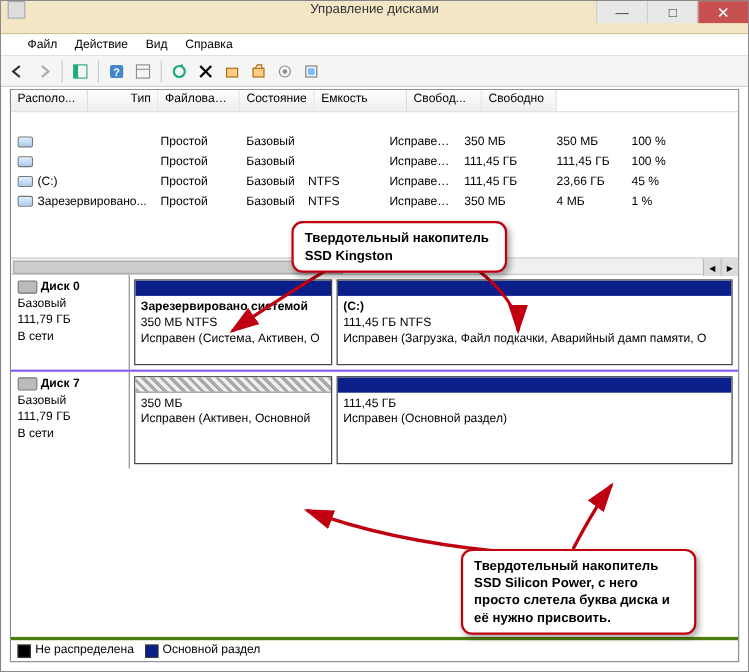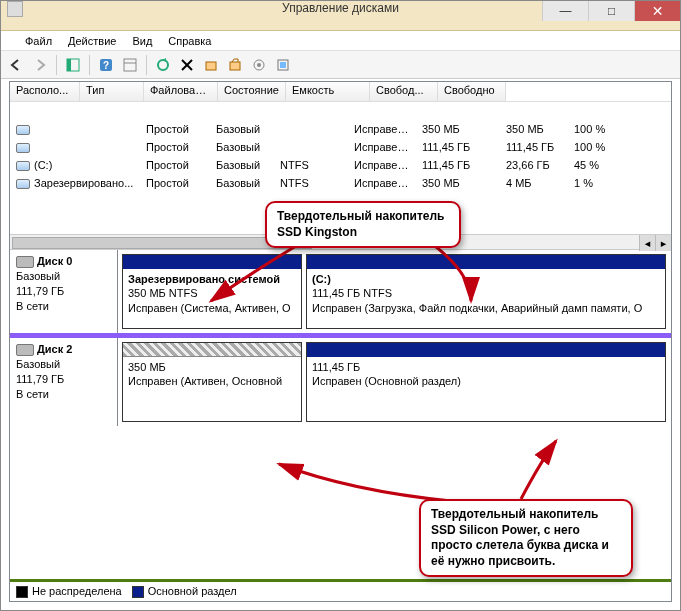--- a/index.html
+++ b/index.html
@@ -109,21 +109,21 @@
     width: 14px; height: 10px;
     border: 1px solid #777;
     background: linear-gradient(#dfefff,#aaccee);
     border-radius: 2px;
     margin-right: 4px;
     display: inline-block;
     vertical-align: middle;
   }
   .c0 { width: 130px; }
   .c1 { width: 70px; }
-  .c2 { width: 64px; }
+  .c2 { width: 64px; text-align: right; }
   .c3 { width: 74px; }
   .c4 { width: 68px; }
   .c5 { width: 84px; }
   .c6 { width: 68px; }
   .c7 { width: 68px; }
   .midscroll {
     height: 16px;
     background: #f0f0f0;
     border-top: 1px solid #ccc;
     border-bottom: 1px solid #ccc;
@@ -142,21 +142,21 @@
     background: #ddd; border-left: 1px solid #bbb;
   }
   .graphical {
     flex: 1 1 auto;
     display: flex;
     flex-direction: column;
     overflow: hidden;
   }
   .diskrow {
     display: flex;
-    border-bottom: 5px solid #8b5cf6;
+    border-bottom: 2px solid #8b5cf6;
     height: 88px;
   }
   .diskrow:last-of-type { border-bottom: none; }
   .diskhead {
     width: 108px;
     border-right: 1px solid #828790;
     padding: 4px 6px;
     font-size: 11px;
     line-height: 1.35;
   }
@@ -383,21 +383,21 @@
               <div class="partbody">
                 <div class="pt">(C:)</div>
                 <div>111,45 ГБ NTFS</div>
                 <div>Исправен (Загрузка, Файл подкачки, Аварийный дамп памяти, О</div>
               </div>
             </div>
           </div>
         </div>
         <div class="diskrow">
           <div class="diskhead">
-            <div><span class="dicon"></span><span class="dname">Диск 2</span></div>
+            <div><span class="dicon"></span><span class="dname">Диск 7</span></div>
             <div>Базовый</div>
             <div>111,79 ГБ</div>
             <div>В сети</div>
           </div>
           <div class="partwrap">
             <div class="part" style="width: 180px;">
               <div class="partbar hatched"></div>
               <div class="partbody">
                 <div>350 МБ</div>
                 <div>Исправен (Активен, Основной</div>

